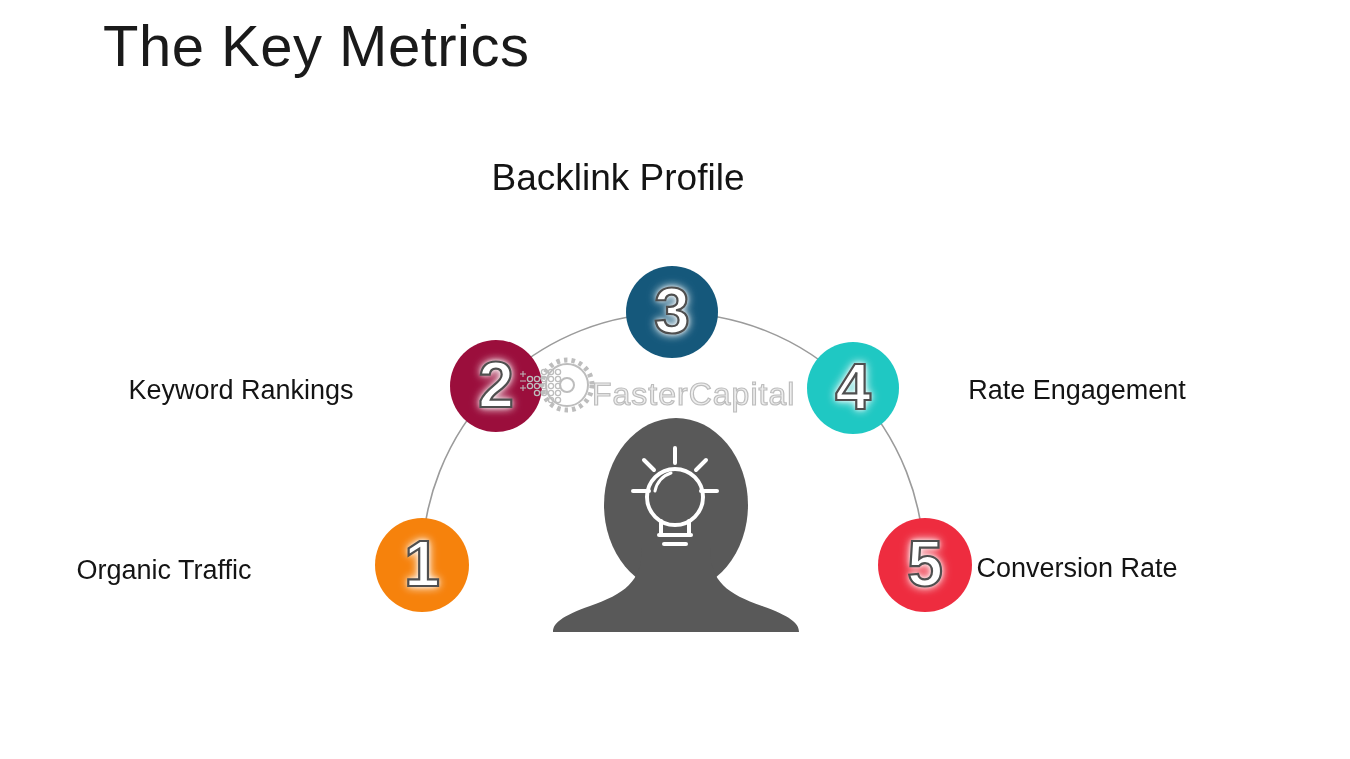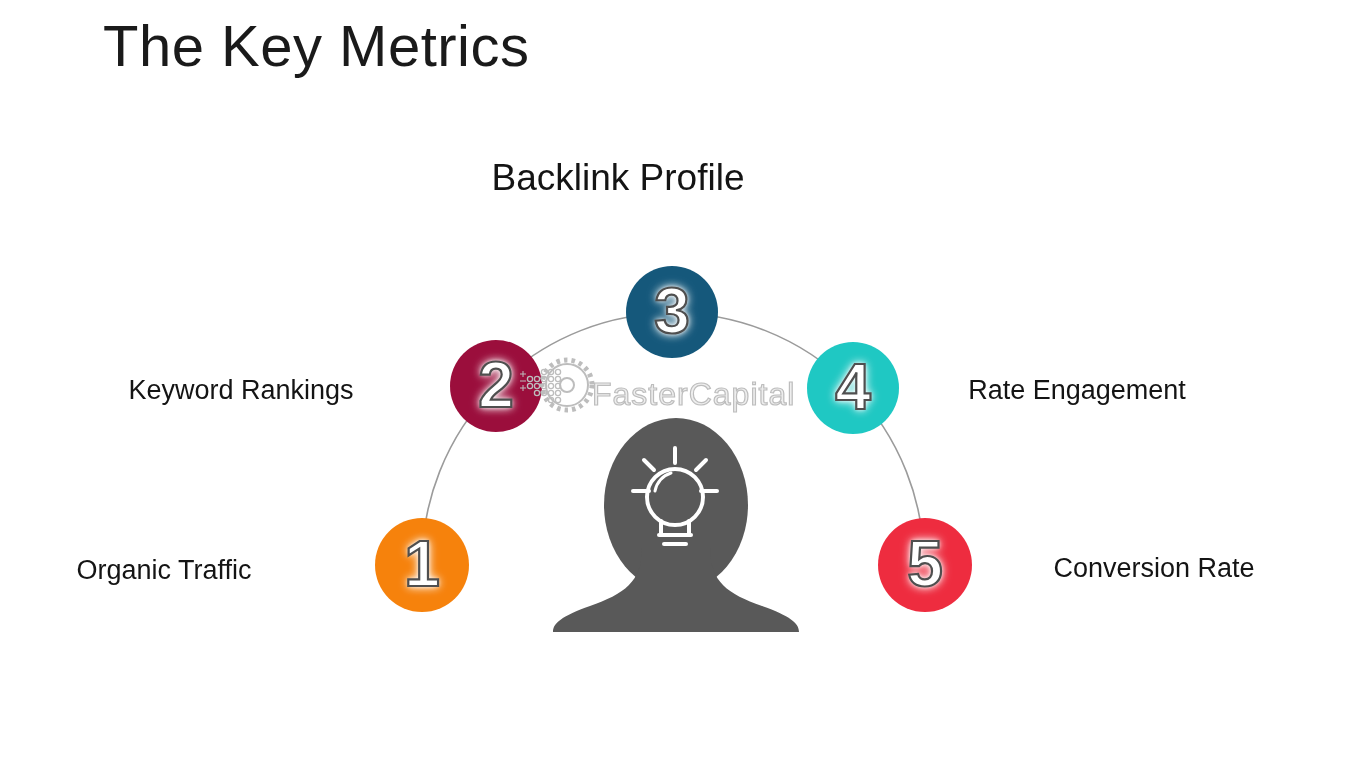--- a/index.html
+++ b/index.html
@@ -35,21 +35,21 @@
     position: absolute;
     transform: translate(-50%, -50%);
     font-size: 27px;
     color: #141414;
     white-space: nowrap;
   }
   .lbl-backlink   { left: 618px;  top: 170px; font-size: 37px; margin-top: 8px; }
   .lbl-keyword    { left: 241px;  top: 390px; }
   .lbl-organic    { left: 164px;  top: 570px; }
   .lbl-user       { left: 1077px; top: 390px; }
-  .lbl-conversion { left: 1154px; top: 568px; }
+  .lbl-conversion { left: 1077px; top: 568px; }
   .metric-number {
     position: absolute;
     transform: translate(-50%, -52%);
     font-size: 64px;
     font-weight: 700;
     color: #ffffff;
     -webkit-text-stroke: 2.2px #4f4f4f;
     text-shadow:
       0 0 8px rgba(255,255,255,0.95),
       0 0 4px rgba(255,255,255,0.9),

